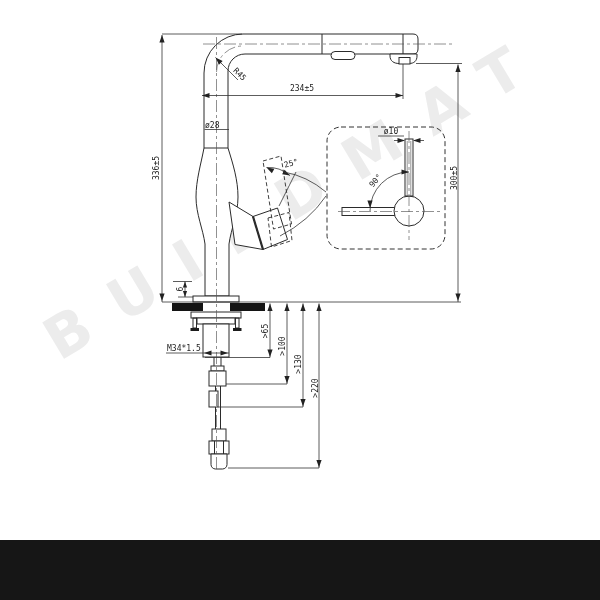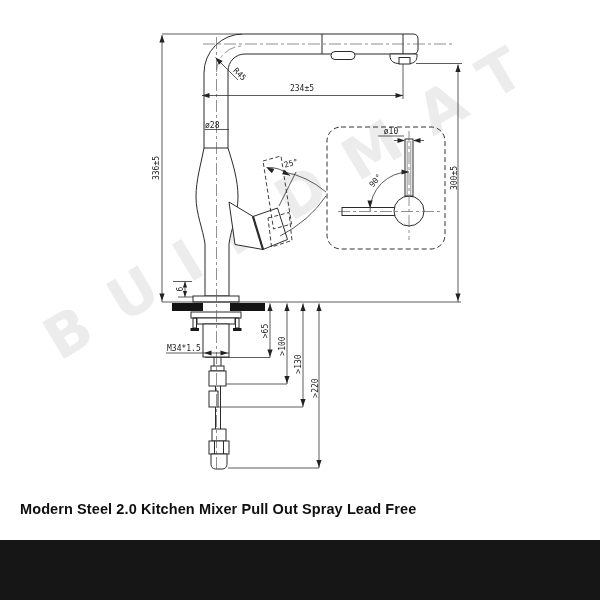--- a/index.html
+++ b/index.html
@@ -196,20 +196,19 @@
     </g>
     <g>
       <line class="dl" x1="228" y1="468" x2="319" y2="468"></line>
       <line class="dl" x1="319" y1="303.5" x2="319" y2="468"></line>
       <use href="#arr" class="arr" transform="translate(319,303.5)"></use>
       <use href="#arr" class="arr" transform="translate(319,467.5) rotate(180)"></use>
       <text class="dim" x="314.5" y="391" text-anchor="middle" transform="rotate(-90 314.5 388)">&gt;220</text>
     </g>
   </svg>
 
-  <div class="title">Modern Steel 2.0 Kitchen Mixer Pull Out Spray Lead Free</div>
 
   <div class="footer">
     
     
   </div>
 
 </div>
 
 </body></html>

